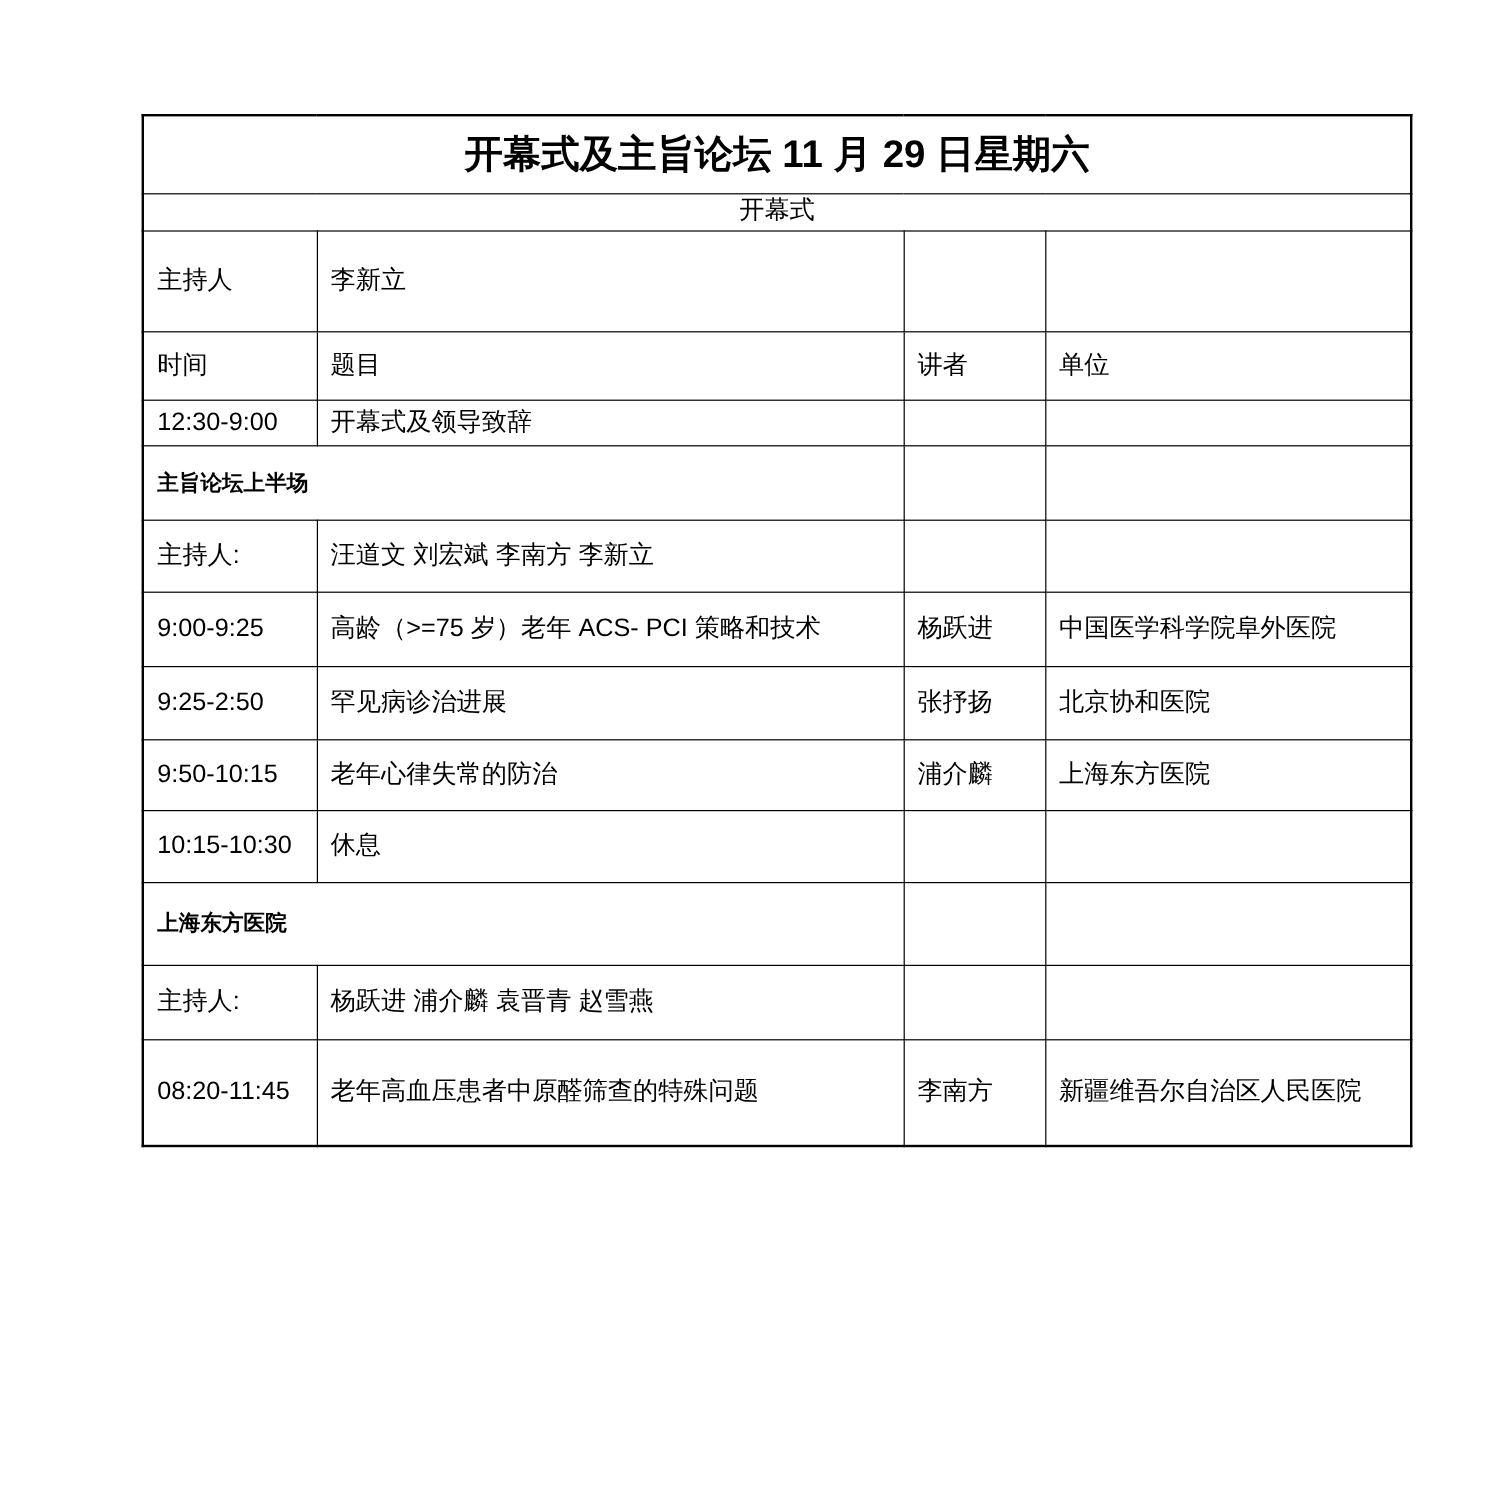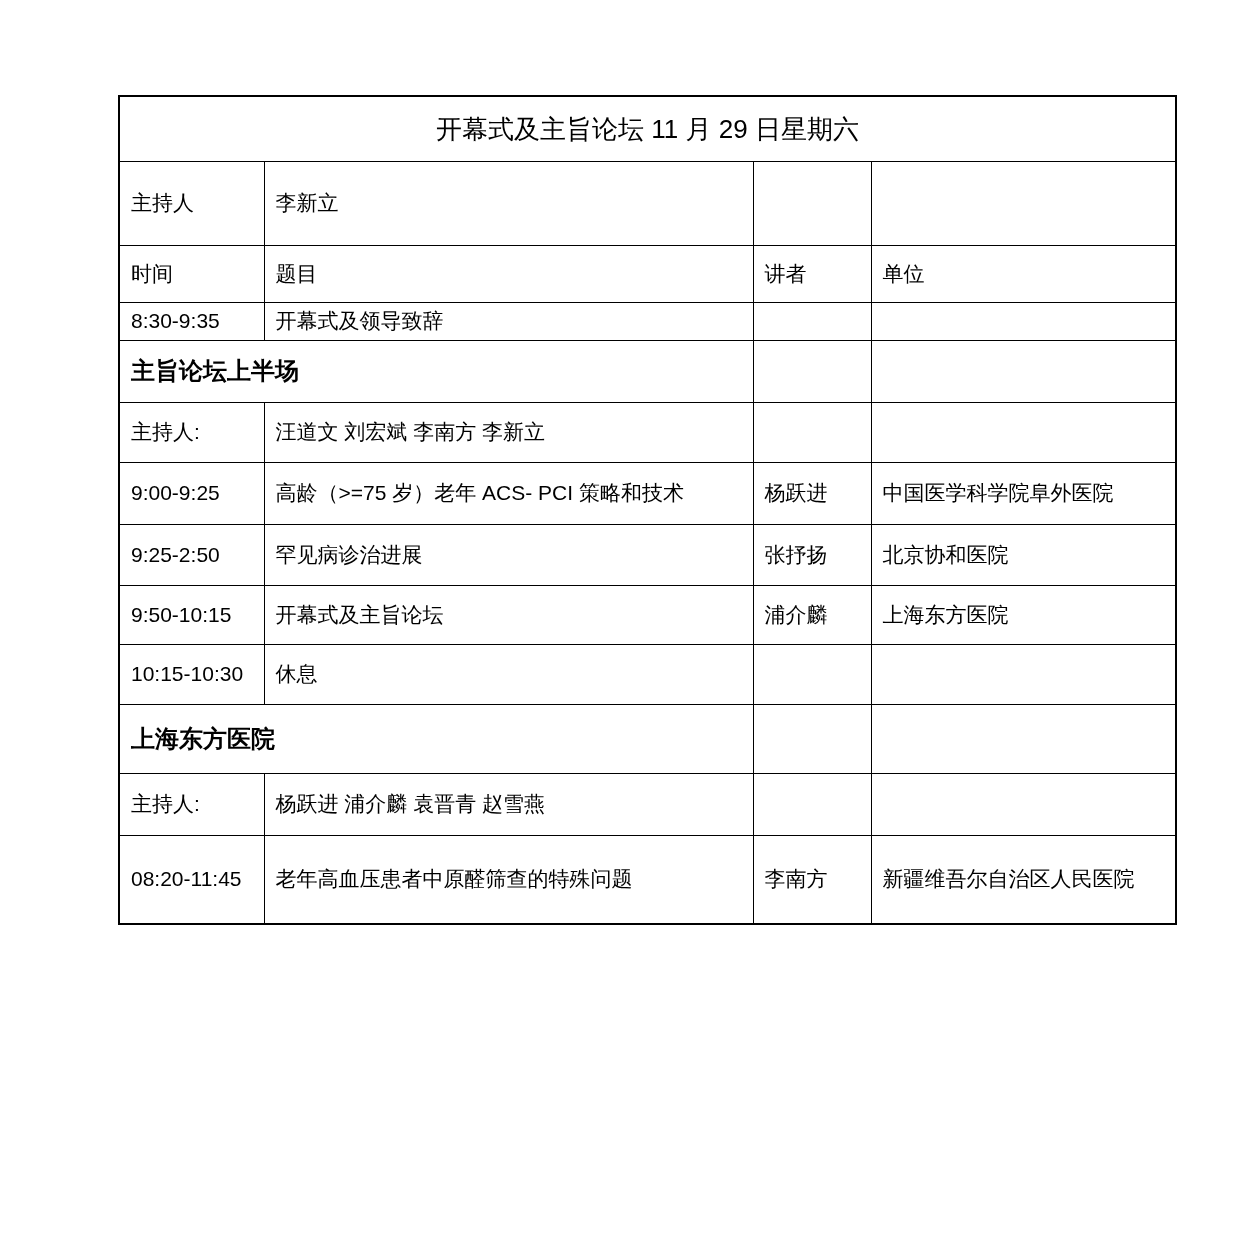--- a/index.html
+++ b/index.html
@@ -20,57 +20,60 @@
   td{
     border:1px solid #000;
     padding:0 11px;
     font-size:21px;
     line-height:1.9;
     vertical-align:middle;
     overflow:hidden;
     word-break:break-all;
   }
   td.center{text-align:center;padding:0 4px;}
-  td.title{font-weight:normal;font-size:26px;line-height:1.4;}
-  td.sec{font-weight:bold;font-size:24px;}
+  td.title{font-weight:bold;font-size:32px;line-height:1.4;}
+  td.sec{font-weight:bold;font-size:18px;}
   td.tight{line-height:1.35;}
 </style>
 </head>
 <body>
 
 <table class="schedule">
   <colgroup>
     <col style="width:145px">
     <col style="width:489px">
     <col style="width:118px">
     <col style="width:305px">
   </colgroup>
 
   <tbody>
       <tr style="height:65px">
     <td colspan="4" class="center title">开幕式及主旨论坛 11 月 29 日星期六</td>
   </tr>
 
+  <tr style="height:31px">
+    <td colspan="4" class="center tight">开幕式</td>
+  </tr>
 
   <tr style="height:84px">
     <td>主持人</td>
     <td>李新立</td>
     <td></td>
     <td></td>
   </tr>
 
   <tr style="height:57px">
     <td>时间</td>
     <td>题目</td>
     <td>讲者</td>
     <td>单位</td>
   </tr>
 
   <tr style="height:38px">
-    <td class="tight">8:30-9:35</td>
+    <td class="tight">12:30-9:00</td>
     <td class="tight">开幕式及领导致辞</td>
     <td class="tight"></td>
     <td class="tight"></td>
   </tr>
 
   <tr style="height:62px">
     <td colspan="2" class="sec">主旨论坛上半场</td>
     <td></td>
     <td></td>
   </tr>
@@ -91,21 +94,21 @@
 
   <tr style="height:61px">
     <td>9:25-2:50</td>
     <td>罕见病诊治进展</td>
     <td>张抒扬</td>
     <td>北京协和医院</td>
   </tr>
 
   <tr style="height:59px">
     <td>9:50-10:15</td>
-    <td>开幕式及主旨论坛</td>
+    <td>老年心律失常的防治</td>
     <td>浦介麟</td>
     <td>上海东方医院</td>
   </tr>
 
   <tr style="height:60px">
     <td>10:15-10:30</td>
     <td>休息</td>
     <td></td>
     <td></td>
   </tr>

